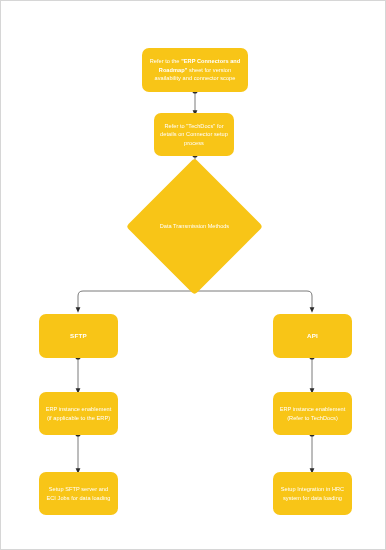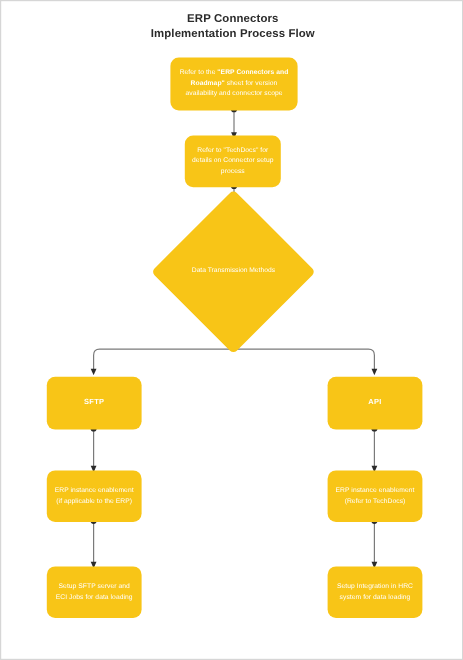--- a/index.html
+++ b/index.html
@@ -91,24 +91,20 @@
     color: #ffffff;
     text-align: center;
     width: 76%;
   }
 </style>
 </head>
 <body>
 
 <div id="canvas">
 
-  <div class="title">
-    <div>ERP Connectors</div>
-    <div>Implementation Process Flow</div>
-  </div>
 
   <svg id="edges" viewBox="0 0 386 550">
     <defs>
       <marker id="arrow" markerWidth="7" markerHeight="7" refX="3.2" refY="3" orient="auto">
         <path d="M0.4,0.6 L6,3 L0.4,5.4 Z" fill="#2b2b2b"></path>
       </marker>
     </defs>
     <g stroke="#7a7a7a" stroke-width="1" fill="none">
 
       <line x1="194" y1="91" x2="194" y2="112" marker-end="url(#arrow)"></line>

